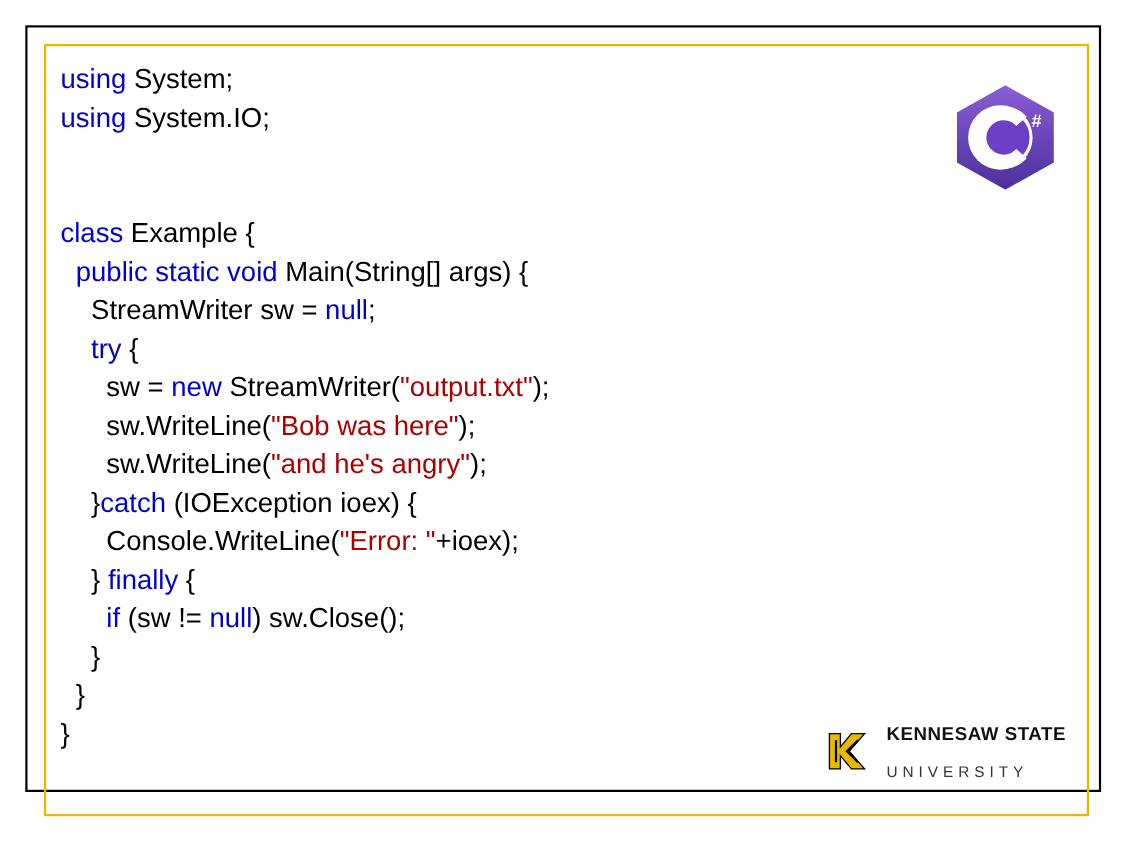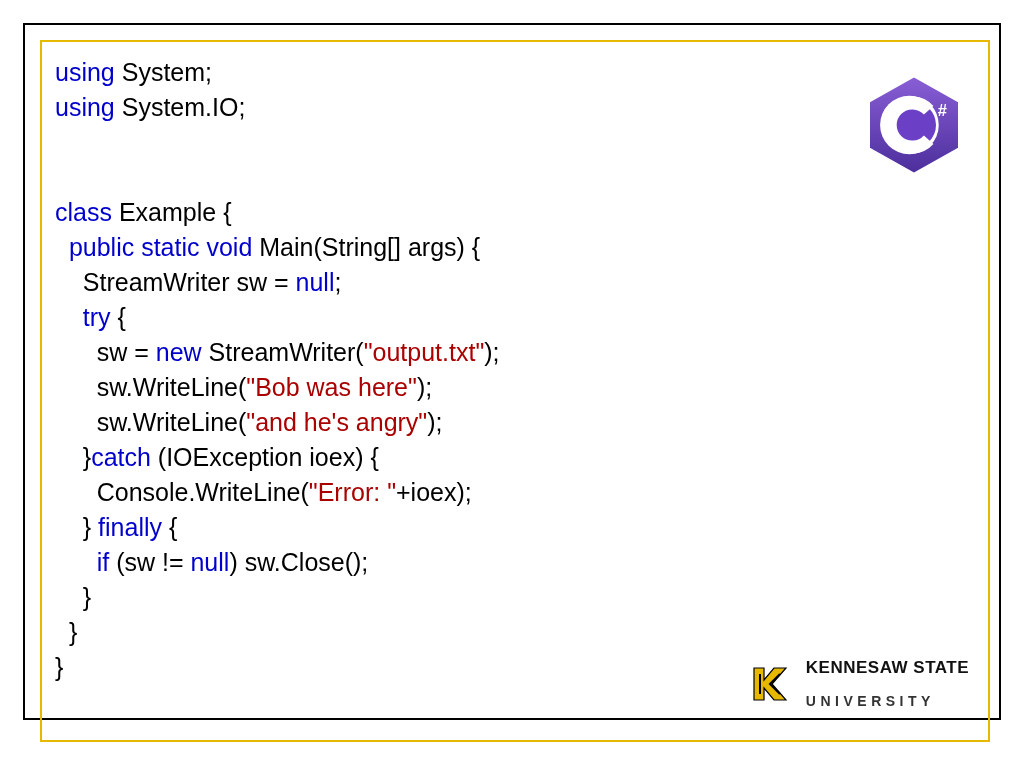--- a/index.html
+++ b/index.html
@@ -56,40 +56,40 @@
     top: 70px;
     right: 55px;
     width: 110px;
     height: 110px;
   }
   .ksu-logo {
     position: absolute;
     bottom: 60px;
     right: 55px;
     display: flex;
-    align-items: flex-end;
+    align-items: flex-start;
     gap: 12px;
   }
   .ksu-mark svg { display: block; }
   .ksu-text {
     display: flex;
     flex-direction: column;
     line-height: 1;
   }
   .ksu-main {
     font-size: 17px;
     font-weight: 800;
     letter-spacing: 0.5px;
     color: #111;
   }
   .ksu-sub {
     font-size: 14px;
     letter-spacing: 4.5px;
     color: #333;
-    font-weight: 700;
+    font-weight: 400;
     margin-top: 18px;
   }
 </style>
 </head>
 <body>
 
 <div class="outer-frame"></div>
 <div class="gold-frame"></div>
 
 <div class="content">

